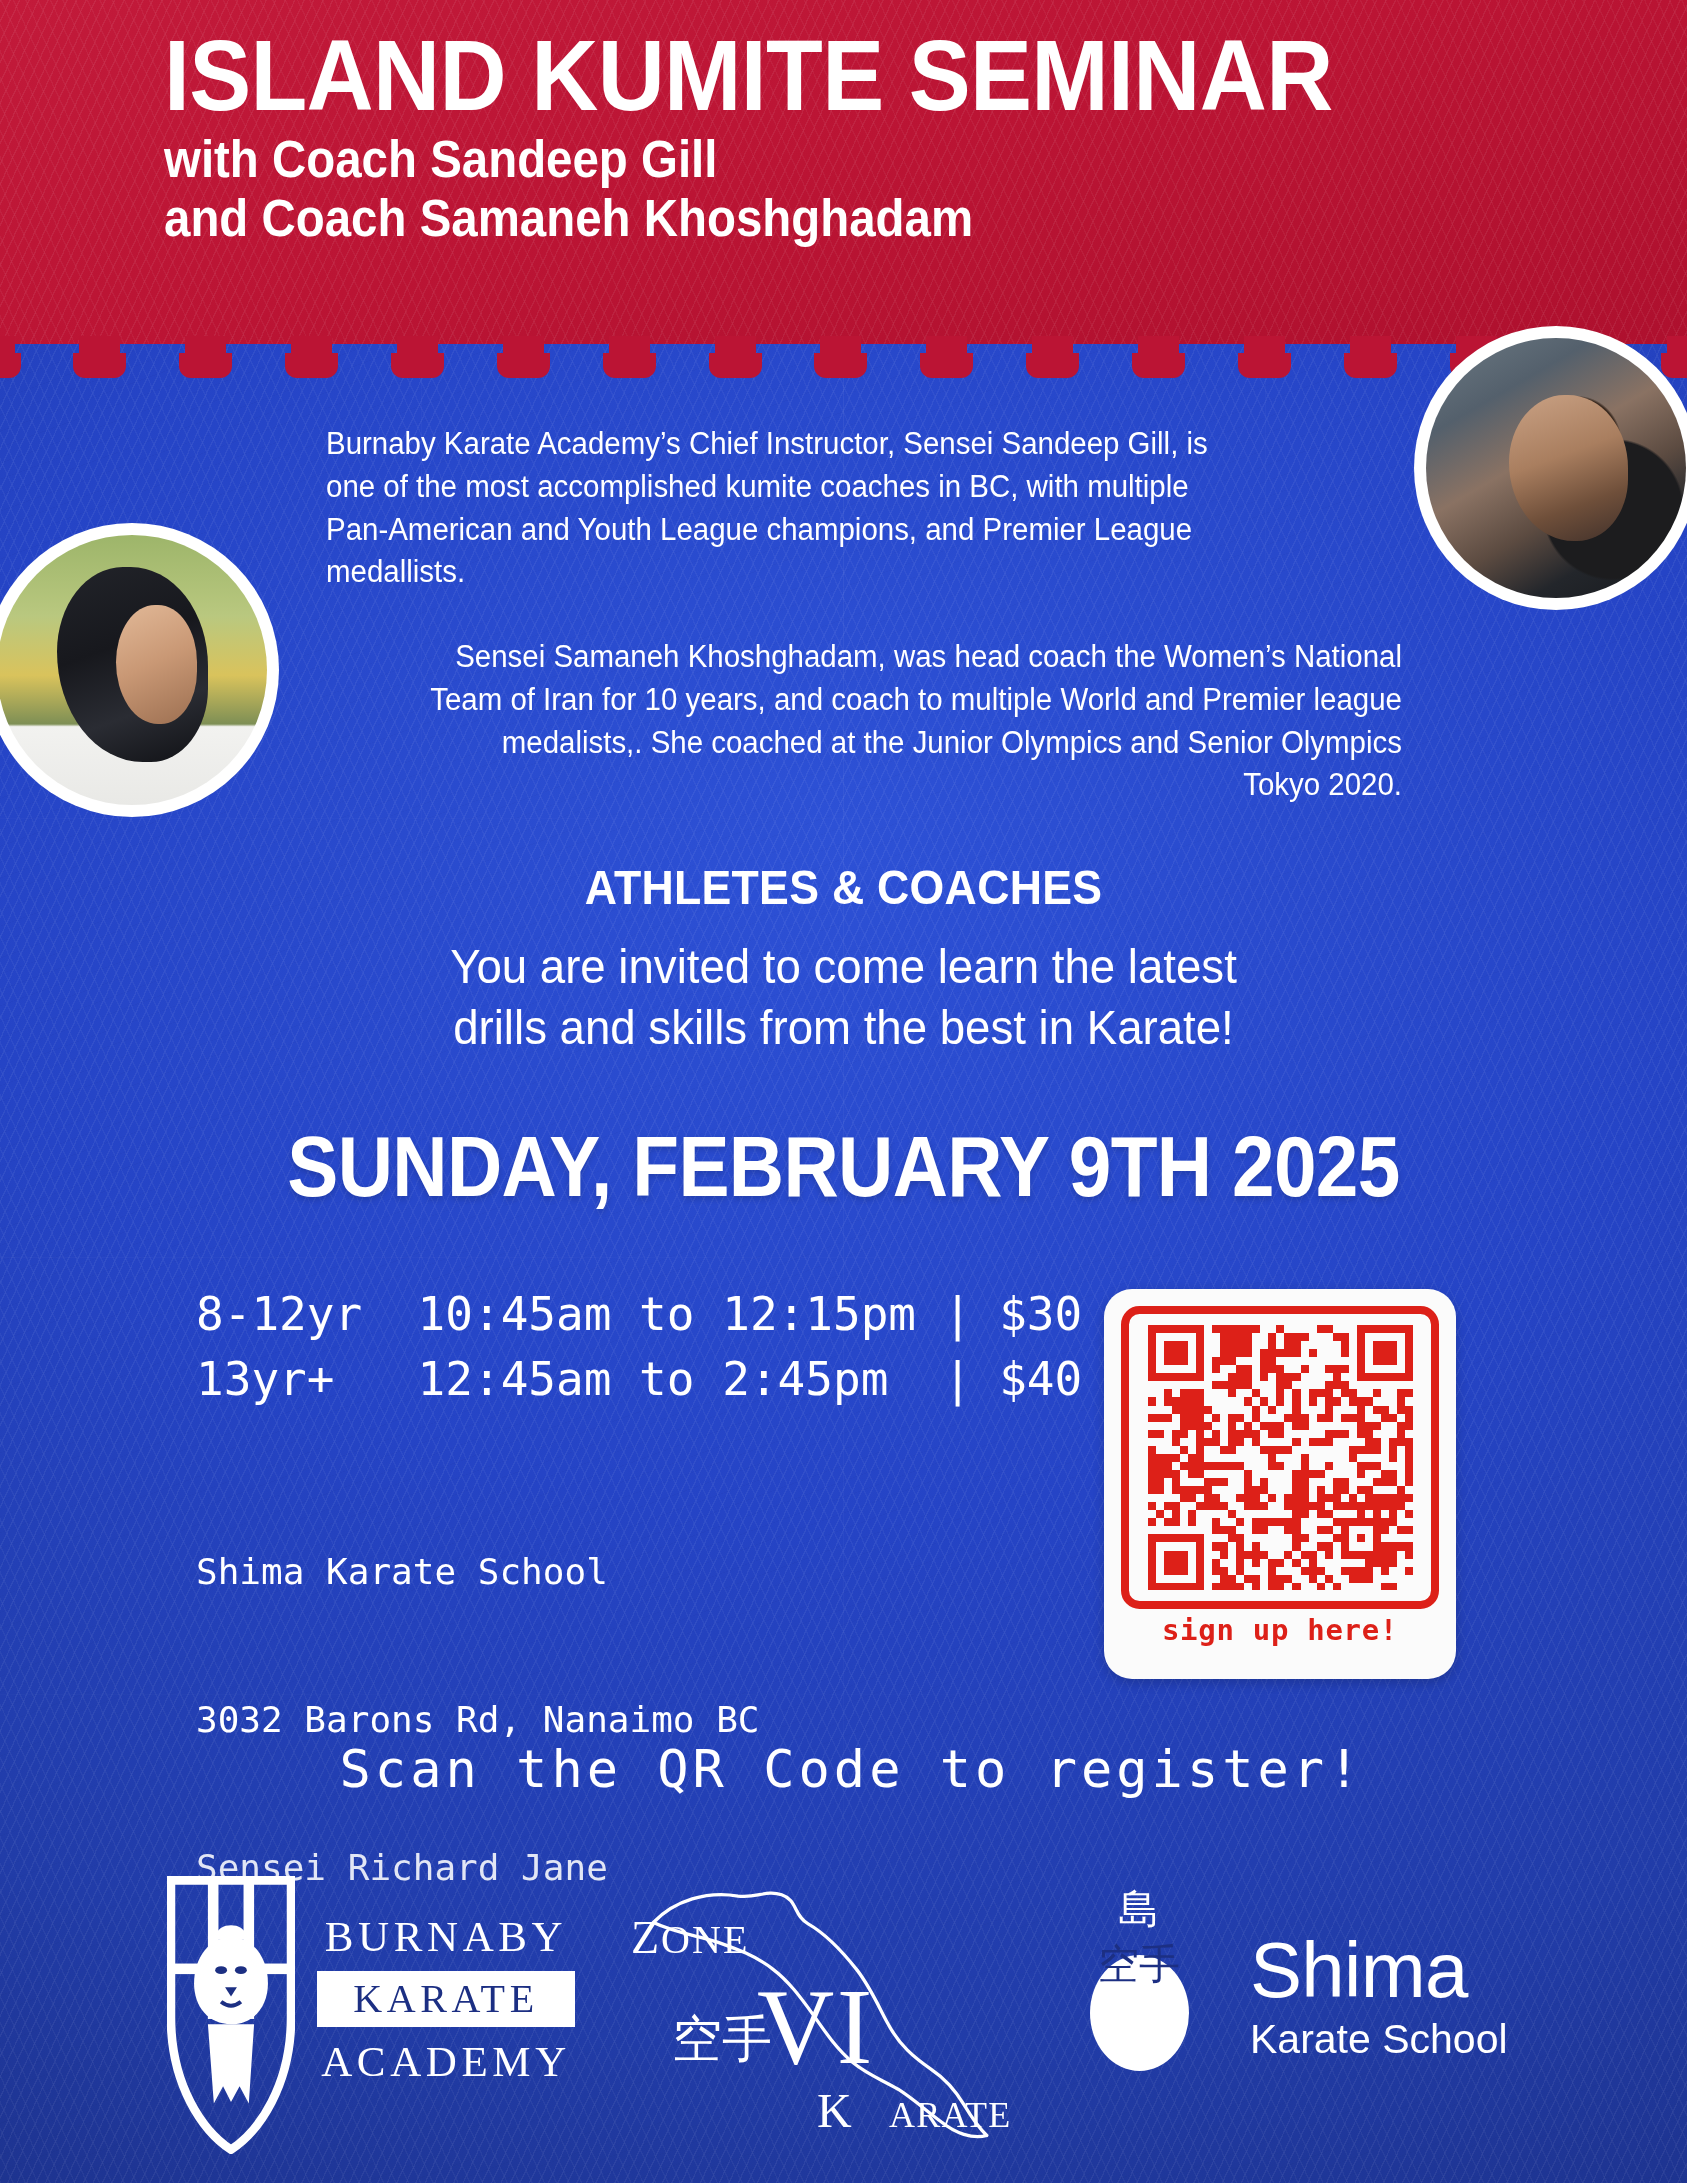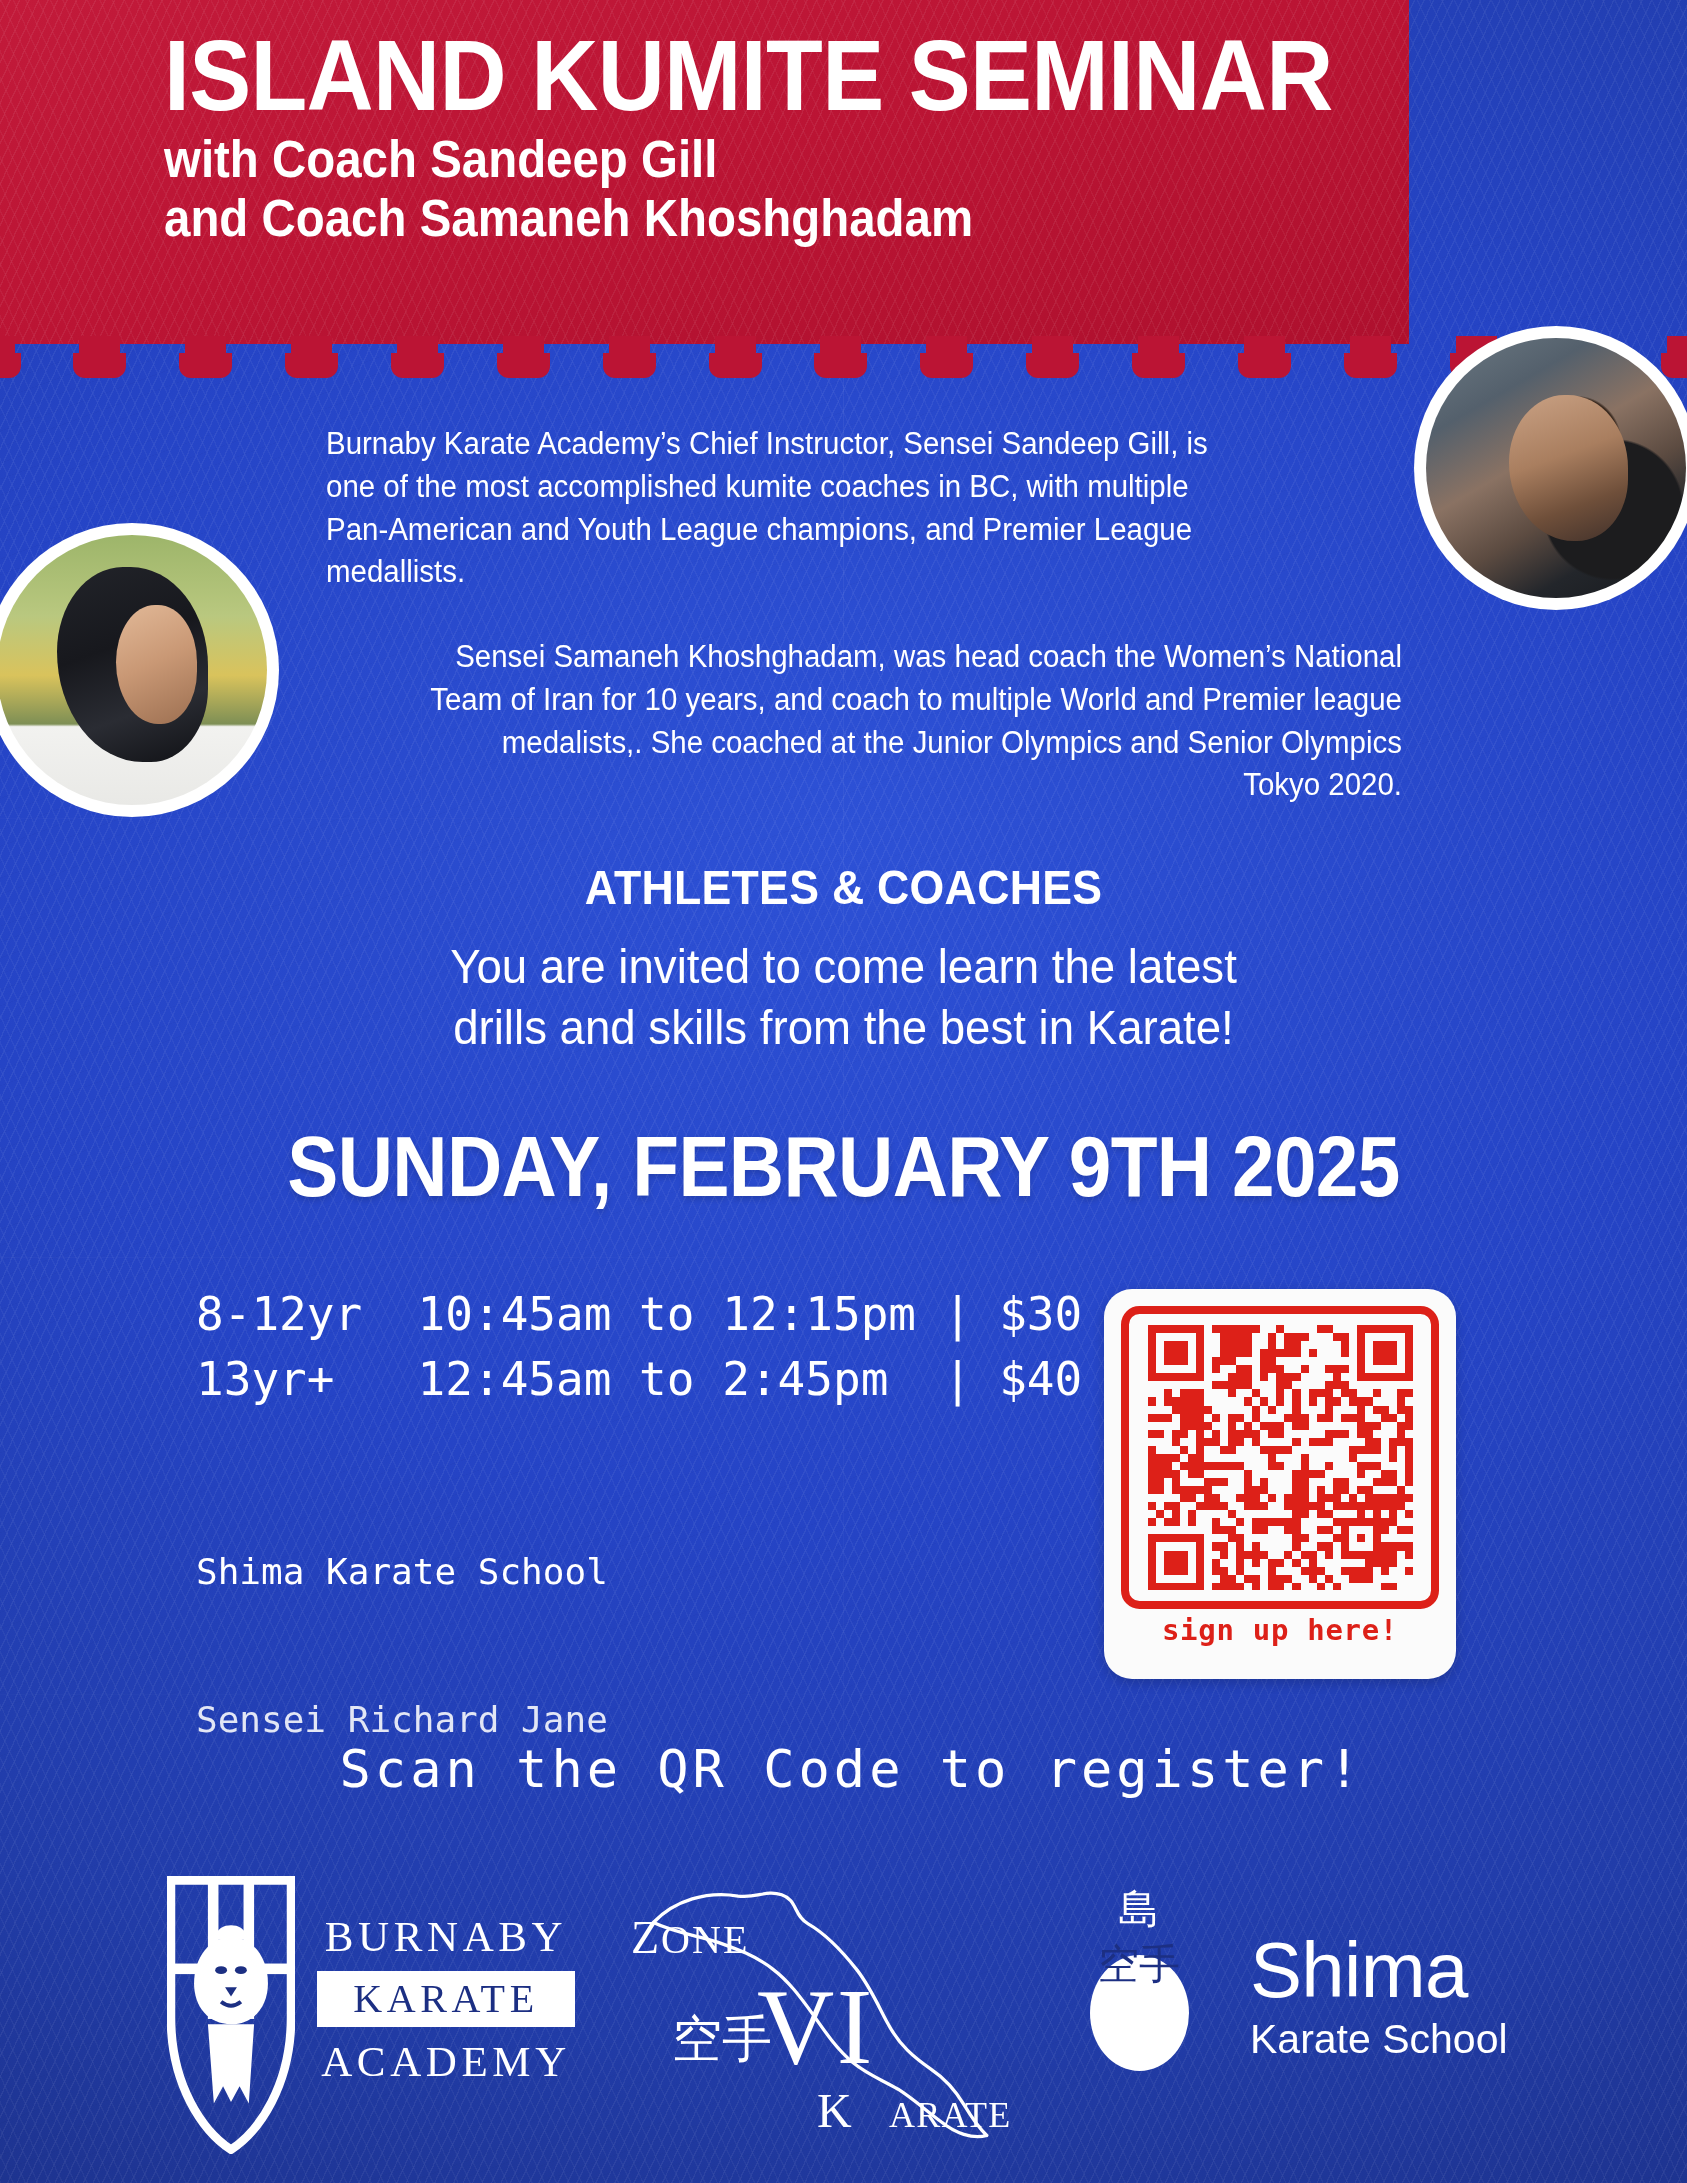--- a/index.html
+++ b/index.html
@@ -37,21 +37,21 @@
     position:absolute; top:0; bottom:0; width:1.3px;
     background:linear-gradient(to bottom, rgba(255,255,255,.30), rgba(255,255,255,.06));
   }
   .mat-seams .hseam {
     position:absolute; left:0; right:0; height:1.3px;
     background:linear-gradient(to right, rgba(255,255,255,.22), rgba(255,255,255,.05));
   }
 
   
   #header {
-    position:absolute; left:0; top:0; width:1409px; height:344px;
+    position:absolute; left:0; top:0; width:1687px; height:344px;
     background:linear-gradient(165deg,#c21a3a 0%,#bb1434 48%,#ae102e 100%);
     overflow:visible;
   }
   #header .tex {
     position:absolute; inset:0; opacity:.13; pointer-events:none;
     background-image:
       repeating-linear-gradient(115deg, rgba(255,255,255,.5) 0 1.3px, rgba(255,255,255,0) 1.3px 8.6px),
       repeating-linear-gradient(65deg,  rgba(255,255,255,.35) 0 1.3px, rgba(255,255,255,0) 1.3px 11.2px);
   }
   
@@ -325,20 +325,21 @@
     <div>You are invited to come learn the latest</div>
     <div>drills and skills from the best in Karate!</div>
   </div>
   <div id="bigdate">SUNDAY, FEBRUARY 9TH 2025</div>
 
   <div id="schedule" class="mono">8-12yr  10:45am to 12:15pm | $30
 13yr+   12:45am to 2:45pm  | $40</div>
 
   <div id="venue" class="mono">
     <div>Shima Karate School</div>
+    <div>3032 Barons Rd, Nanaimo BC</div>
     <div class="faded">Sensei Richard Jane</div>
   </div>
 
   <div id="qr-card">
     <div id="qr-frame">
       <svg id="qr-canvas" viewBox="0 0 33 33" shape-rendering="crispEdges">
         <rect width="33" height="33" fill="#fbfbfb"></rect>
         <g fill="#dd2018" id="qr-modules">
             <path d="M0 0h1v1h-1zM1 0h1v1h-1zM2 0h1v1h-1zM3 0h1v1h-1zM4 0h1v1h-1zM5 0h1v1h-1zM6 0h1v1h-1zM8 0h1v1h-1zM9 0h1v1h-1zM10 0h1v1h-1zM11 0h1v1h-1zM12 0h1v1h-1zM13 0h1v1h-1zM16 0h1v1h-1zM21 0h1v1h-1zM22 0h1v1h-1zM26 0h1v1h-1zM27 0h1v1h-1zM28 0h1v1h-1zM29 0h1v1h-1zM30 0h1v1h-1zM31 0h1v1h-1zM32 0h1v1h-1zM0 1h1v1h-1zM6 1h1v1h-1zM9 1h1v1h-1zM10 1h1v1h-1zM11 1h1v1h-1zM12 1h1v1h-1zM15 1h1v1h-1zM17 1h1v1h-1zM18 1h1v1h-1zM19 1h1v1h-1zM23 1h1v1h-1zM24 1h1v1h-1zM26 1h1v1h-1zM32 1h1v1h-1zM0 2h1v1h-1zM2 2h1v1h-1zM3 2h1v1h-1zM4 2h1v1h-1zM6 2h1v1h-1zM9 2h1v1h-1zM10 2h1v1h-1zM11 2h1v1h-1zM12 2h1v1h-1zM15 2h1v1h-1zM17 2h1v1h-1zM18 2h1v1h-1zM24 2h1v1h-1zM26 2h1v1h-1zM28 2h1v1h-1zM29 2h1v1h-1zM30 2h1v1h-1zM32 2h1v1h-1zM0 3h1v1h-1zM2 3h1v1h-1zM3 3h1v1h-1zM4 3h1v1h-1zM6 3h1v1h-1zM9 3h1v1h-1zM10 3h1v1h-1zM11 3h1v1h-1zM12 3h1v1h-1zM14 3h1v1h-1zM15 3h1v1h-1zM16 3h1v1h-1zM17 3h1v1h-1zM18 3h1v1h-1zM20 3h1v1h-1zM24 3h1v1h-1zM26 3h1v1h-1zM28 3h1v1h-1zM29 3h1v1h-1zM30 3h1v1h-1zM32 3h1v1h-1zM0 4h1v1h-1zM2 4h1v1h-1zM3 4h1v1h-1zM4 4h1v1h-1zM6 4h1v1h-1zM8 4h1v1h-1zM9 4h1v1h-1zM10 4h1v1h-1zM14 4h1v1h-1zM15 4h1v1h-1zM26 4h1v1h-1zM28 4h1v1h-1zM29 4h1v1h-1zM30 4h1v1h-1zM32 4h1v1h-1zM0 5h1v1h-1zM6 5h1v1h-1zM8 5h1v1h-1zM11 5h1v1h-1zM12 5h1v1h-1zM14 5h1v1h-1zM15 5h1v1h-1zM16 5h1v1h-1zM19 5h1v1h-1zM22 5h1v1h-1zM23 5h1v1h-1zM24 5h1v1h-1zM26 5h1v1h-1zM32 5h1v1h-1zM0 6h1v1h-1zM1 6h1v1h-1zM2 6h1v1h-1zM3 6h1v1h-1zM4 6h1v1h-1zM5 6h1v1h-1zM6 6h1v1h-1zM10 6h1v1h-1zM11 6h1v1h-1zM12 6h1v1h-1zM14 6h1v1h-1zM16 6h1v1h-1zM17 6h1v1h-1zM18 6h1v1h-1zM23 6h1v1h-1zM26 6h1v1h-1zM27 6h1v1h-1zM28 6h1v1h-1zM29 6h1v1h-1zM30 6h1v1h-1zM31 6h1v1h-1zM32 6h1v1h-1zM8 7h1v1h-1zM9 7h1v1h-1zM10 7h1v1h-1zM11 7h1v1h-1zM12 7h1v1h-1zM16 7h1v1h-1zM17 7h1v1h-1zM22 7h1v1h-1zM23 7h1v1h-1zM24 7h1v1h-1zM2 8h1v1h-1zM4 8h1v1h-1zM5 8h1v1h-1zM6 8h1v1h-1zM10 8h1v1h-1zM13 8h1v1h-1zM16 8h1v1h-1zM18 8h1v1h-1zM20 8h1v1h-1zM21 8h1v1h-1zM22 8h1v1h-1zM24 8h1v1h-1zM25 8h1v1h-1zM28 8h1v1h-1zM31 8h1v1h-1zM32 8h1v1h-1zM0 9h1v1h-1zM2 9h1v1h-1zM3 9h1v1h-1zM4 9h1v1h-1zM5 9h1v1h-1zM6 9h1v1h-1zM12 9h1v1h-1zM14 9h1v1h-1zM16 9h1v1h-1zM18 9h1v1h-1zM20 9h1v1h-1zM22 9h1v1h-1zM23 9h1v1h-1zM25 9h1v1h-1zM26 9h1v1h-1zM27 9h1v1h-1zM31 9h1v1h-1zM3 10h1v1h-1zM4 10h1v1h-1zM5 10h1v1h-1zM6 10h1v1h-1zM7 10h1v1h-1zM13 10h1v1h-1zM15 10h1v1h-1zM18 10h1v1h-1zM22 10h1v1h-1zM26 10h1v1h-1zM28 10h1v1h-1zM29 10h1v1h-1zM31 10h1v1h-1zM32 10h1v1h-1zM0 11h1v1h-1zM1 11h1v1h-1zM2 11h1v1h-1zM4 11h1v1h-1zM5 11h1v1h-1zM6 11h1v1h-1zM8 11h1v1h-1zM10 11h1v1h-1zM11 11h1v1h-1zM13 11h1v1h-1zM17 11h1v1h-1zM18 11h1v1h-1zM19 11h1v1h-1zM21 11h1v1h-1zM22 11h1v1h-1zM24 11h1v1h-1zM25 11h1v1h-1zM26 11h1v1h-1zM29 11h1v1h-1zM30 11h1v1h-1zM32 11h1v1h-1zM4 12h1v1h-1zM5 12h1v1h-1zM6 12h1v1h-1zM7 12h1v1h-1zM10 12h1v1h-1zM12 12h1v1h-1zM14 12h1v1h-1zM15 12h1v1h-1zM16 12h1v1h-1zM18 12h1v1h-1zM19 12h1v1h-1zM26 12h1v1h-1zM27 12h1v1h-1zM28 12h1v1h-1zM31 12h1v1h-1zM32 12h1v1h-1zM0 13h1v1h-1zM1 13h1v1h-1zM3 13h1v1h-1zM4 13h1v1h-1zM6 13h1v1h-1zM8 13h1v1h-1zM10 13h1v1h-1zM11 13h1v1h-1zM12 13h1v1h-1zM13 13h1v1h-1zM15 13h1v1h-1zM16 13h1v1h-1zM22 13h1v1h-1zM23 13h1v1h-1zM24 13h1v1h-1zM26 13h1v1h-1zM27 13h1v1h-1zM31 13h1v1h-1zM3 14h1v1h-1zM6 14h1v1h-1zM7 14h1v1h-1zM8 14h1v1h-1zM10 14h1v1h-1zM11 14h1v1h-1zM13 14h1v1h-1zM18 14h1v1h-1zM20 14h1v1h-1zM21 14h1v1h-1zM22 14h1v1h-1zM27 14h1v1h-1zM28 14h1v1h-1zM30 14h1v1h-1zM31 14h1v1h-1zM32 14h1v1h-1zM0 15h1v1h-1zM4 15h1v1h-1zM6 15h1v1h-1zM9 15h1v1h-1zM10 15h1v1h-1zM14 15h1v1h-1zM15 15h1v1h-1zM16 15h1v1h-1zM17 15h1v1h-1zM25 15h1v1h-1zM26 15h1v1h-1zM27 15h1v1h-1zM28 15h1v1h-1zM30 15h1v1h-1zM32 15h1v1h-1zM0 16h1v1h-1zM1 16h1v1h-1zM2 16h1v1h-1zM3 16h1v1h-1zM5 16h1v1h-1zM6 16h1v1h-1zM15 16h1v1h-1zM19 16h1v1h-1zM25 16h1v1h-1zM30 16h1v1h-1zM32 16h1v1h-1zM0 17h1v1h-1zM1 17h1v1h-1zM2 17h1v1h-1zM4 17h1v1h-1zM5 17h1v1h-1zM6 17h1v1h-1zM7 17h1v1h-1zM8 17h1v1h-1zM9 17h1v1h-1zM10 17h1v1h-1zM11 17h1v1h-1zM15 17h1v1h-1zM16 17h1v1h-1zM19 17h1v1h-1zM22 17h1v1h-1zM26 17h1v1h-1zM27 17h1v1h-1zM28 17h1v1h-1zM32 17h1v1h-1zM0 18h1v1h-1zM1 18h1v1h-1zM2 18h1v1h-1zM3 18h1v1h-1zM5 18h1v1h-1zM6 18h1v1h-1zM12 18h1v1h-1zM18 18h1v1h-1zM19 18h1v1h-1zM20 18h1v1h-1zM21 18h1v1h-1zM26 18h1v1h-1zM29 18h1v1h-1zM30 18h1v1h-1zM32 18h1v1h-1zM0 19h1v1h-1zM1 19h1v1h-1zM3 19h1v1h-1zM7 19h1v1h-1zM8 19h1v1h-1zM9 19h1v1h-1zM12 19h1v1h-1zM14 19h1v1h-1zM18 19h1v1h-1zM19 19h1v1h-1zM23 19h1v1h-1zM24 19h1v1h-1zM28 19h1v1h-1zM29 19h1v1h-1zM30 19h1v1h-1zM32 19h1v1h-1zM0 20h1v1h-1zM1 20h1v1h-1zM3 20h1v1h-1zM4 20h1v1h-1zM5 20h1v1h-1zM6 20h1v1h-1zM7 20h1v1h-1zM12 20h1v1h-1zM13 20h1v1h-1zM14 20h1v1h-1zM18 20h1v1h-1zM19 20h1v1h-1zM21 20h1v1h-1zM23 20h1v1h-1zM24 20h1v1h-1zM26 20h1v1h-1zM27 20h1v1h-1zM31 20h1v1h-1zM4 21h1v1h-1zM5 21h1v1h-1zM7 21h1v1h-1zM8 21h1v1h-1zM11 21h1v1h-1zM12 21h1v1h-1zM13 21h1v1h-1zM15 21h1v1h-1zM17 21h1v1h-1zM18 21h1v1h-1zM19 21h1v1h-1zM21 21h1v1h-1zM22 21h1v1h-1zM23 21h1v1h-1zM25 21h1v1h-1zM27 21h1v1h-1zM28 21h1v1h-1zM29 21h1v1h-1zM30 21h1v1h-1zM31 21h1v1h-1zM32 21h1v1h-1zM0 22h1v1h-1zM2 22h1v1h-1zM3 22h1v1h-1zM6 22h1v1h-1zM7 22h1v1h-1zM8 22h1v1h-1zM9 22h1v1h-1zM12 22h1v1h-1zM13 22h1v1h-1zM14 22h1v1h-1zM17 22h1v1h-1zM18 22h1v1h-1zM19 22h1v1h-1zM20 22h1v1h-1zM21 22h1v1h-1zM23 22h1v1h-1zM24 22h1v1h-1zM25 22h1v1h-1zM26 22h1v1h-1zM27 22h1v1h-1zM28 22h1v1h-1zM29 22h1v1h-1zM30 22h1v1h-1zM31 22h1v1h-1zM1 23h1v1h-1zM3 23h1v1h-1zM5 23h1v1h-1zM10 23h1v1h-1zM18 23h1v1h-1zM19 23h1v1h-1zM21 23h1v1h-1zM22 23h1v1h-1zM26 23h1v1h-1zM28 23h1v1h-1zM30 23h1v1h-1zM32 23h1v1h-1zM0 24h1v1h-1zM2 24h1v1h-1zM3 24h1v1h-1zM5 24h1v1h-1zM8 24h1v1h-1zM11 24h1v1h-1zM13 24h1v1h-1zM14 24h1v1h-1zM15 24h1v1h-1zM16 24h1v1h-1zM17 24h1v1h-1zM18 24h1v1h-1zM23 24h1v1h-1zM24 24h1v1h-1zM25 24h1v1h-1zM26 24h1v1h-1zM27 24h1v1h-1zM28 24h1v1h-1zM29 24h1v1h-1zM30 24h1v1h-1zM8 25h1v1h-1zM9 25h1v1h-1zM10 25h1v1h-1zM13 25h1v1h-1zM14 25h1v1h-1zM17 25h1v1h-1zM18 25h1v1h-1zM21 25h1v1h-1zM22 25h1v1h-1zM24 25h1v1h-1zM28 25h1v1h-1zM29 25h1v1h-1zM31 25h1v1h-1zM32 25h1v1h-1zM0 26h1v1h-1zM1 26h1v1h-1zM2 26h1v1h-1zM3 26h1v1h-1zM4 26h1v1h-1zM5 26h1v1h-1zM6 26h1v1h-1zM10 26h1v1h-1zM11 26h1v1h-1zM18 26h1v1h-1zM19 26h1v1h-1zM23 26h1v1h-1zM24 26h1v1h-1zM26 26h1v1h-1zM28 26h1v1h-1zM0 27h1v1h-1zM6 27h1v1h-1zM8 27h1v1h-1zM9 27h1v1h-1zM11 27h1v1h-1zM13 27h1v1h-1zM18 27h1v1h-1zM21 27h1v1h-1zM22 27h1v1h-1zM24 27h1v1h-1zM28 27h1v1h-1zM29 27h1v1h-1zM30 27h1v1h-1zM31 27h1v1h-1zM32 27h1v1h-1zM0 28h1v1h-1zM2 28h1v1h-1zM3 28h1v1h-1zM4 28h1v1h-1zM6 28h1v1h-1zM9 28h1v1h-1zM11 28h1v1h-1zM12 28h1v1h-1zM13 28h1v1h-1zM14 28h1v1h-1zM17 28h1v1h-1zM19 28h1v1h-1zM20 28h1v1h-1zM22 28h1v1h-1zM24 28h1v1h-1zM25 28h1v1h-1zM26 28h1v1h-1zM27 28h1v1h-1zM28 28h1v1h-1zM29 28h1v1h-1zM30 28h1v1h-1zM32 28h1v1h-1zM0 29h1v1h-1zM2 29h1v1h-1zM3 29h1v1h-1zM4 29h1v1h-1zM6 29h1v1h-1zM8 29h1v1h-1zM11 29h1v1h-1zM13 29h1v1h-1zM15 29h1v1h-1zM16 29h1v1h-1zM18 29h1v1h-1zM20 29h1v1h-1zM27 29h1v1h-1zM28 29h1v1h-1zM29 29h1v1h-1zM30 29h1v1h-1zM0 30h1v1h-1zM2 30h1v1h-1zM3 30h1v1h-1zM4 30h1v1h-1zM6 30h1v1h-1zM8 30h1v1h-1zM9 30h1v1h-1zM11 30h1v1h-1zM15 30h1v1h-1zM19 30h1v1h-1zM20 30h1v1h-1zM21 30h1v1h-1zM24 30h1v1h-1zM25 30h1v1h-1zM26 30h1v1h-1zM27 30h1v1h-1zM29 30h1v1h-1zM32 30h1v1h-1zM0 31h1v1h-1zM6 31h1v1h-1zM9 31h1v1h-1zM10 31h1v1h-1zM12 31h1v1h-1zM13 31h1v1h-1zM15 31h1v1h-1zM16 31h1v1h-1zM17 31h1v1h-1zM20 31h1v1h-1zM22 31h1v1h-1zM25 31h1v1h-1zM26 31h1v1h-1zM27 31h1v1h-1zM0 32h1v1h-1zM1 32h1v1h-1zM2 32h1v1h-1zM3 32h1v1h-1zM4 32h1v1h-1zM5 32h1v1h-1zM6 32h1v1h-1zM8 32h1v1h-1zM9 32h1v1h-1zM10 32h1v1h-1zM11 32h1v1h-1zM13 32h1v1h-1zM15 32h1v1h-1zM16 32h1v1h-1zM18 32h1v1h-1zM21 32h1v1h-1zM23 32h1v1h-1zM29 32h1v1h-1zM30 32h1v1h-1z" fill="#dd2018"></path>
           </g>

